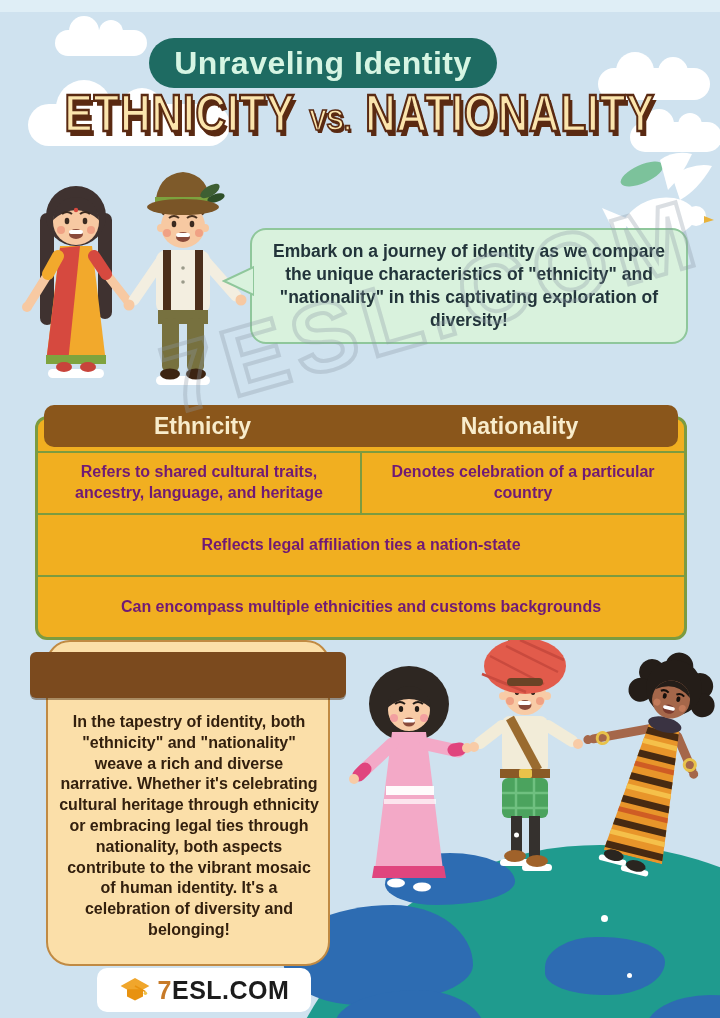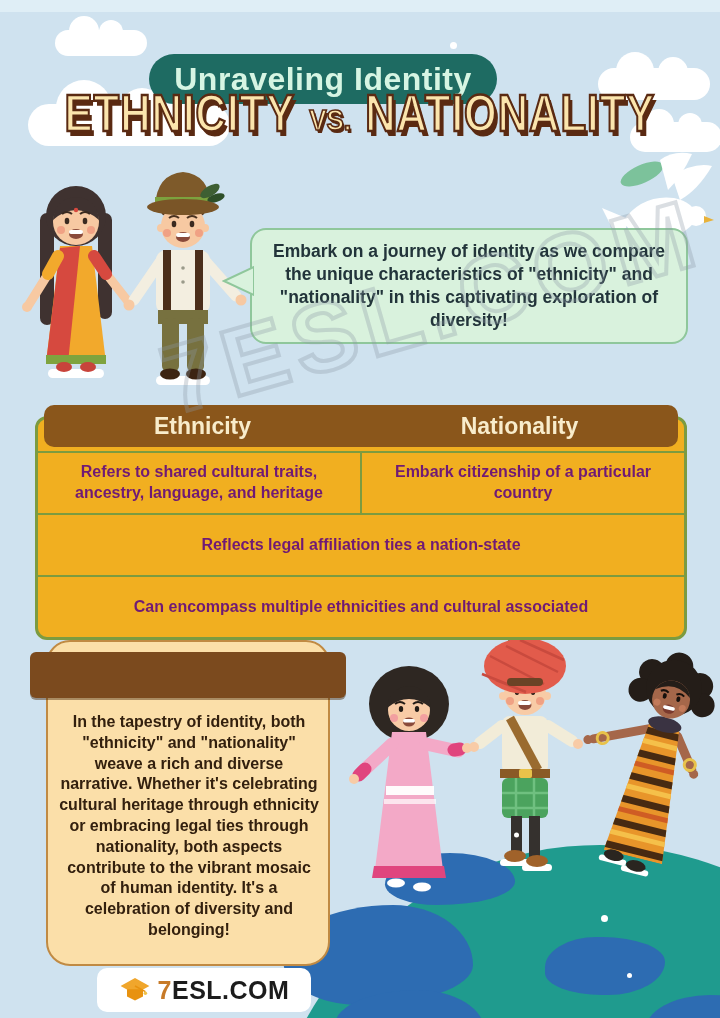--- a/index.html
+++ b/index.html
@@ -23,21 +23,21 @@
   .cloud.c3 { left:598px; top:68px; width:112px; height:32px; }
   .cloud.c3::before { left:18px; top:-16px; width:38px; height:38px; }
   .cloud.c3::after  { left:60px; top:-11px; width:30px; height:30px; }
   .cloud.c4 { left:630px; top:122px; width:92px; height:30px; }
   .cloud.c4::before { left:14px; top:-13px; width:30px; height:30px; }
   .cloud.c4::after  { left:48px; top:-9px; width:24px; height:24px; }
   .sparkle { position:absolute; left:450px; top:42px; width:7px; height:7px; background:#ffffff; border-radius:50%; }
 
   
   .badge {
-    position:absolute; left:149px; top:54px; width:348px; height:50px;
+    position:absolute; left:149px; top:38px; width:348px; height:50px;
     background:#1e6b62; border-radius:26px;
     display:flex; align-items:center; justify-content:center;
     color:#d6f5e3; font-size:32px; font-weight:bold; letter-spacing:.5px;
   }
 
   
   .title-row {
     position:absolute; left:0; top:90px; width:720px;
     display:flex; align-items:center; justify-content:center; gap:14px;
   }
@@ -244,27 +244,27 @@
   <div class="watermark">7ESL.COM</div>
 
   <div class="table-wrap">
     <div class="table-body">
       <div class="table-head">
         <div class="th">Ethnicity</div>
         <div class="th">Nationality</div>
       </div>
       <div class="trow">
         <div class="tcell">Refers to shared cultural traits, ancestry, language, and heritage</div>
-        <div class="tcell">Embark citizenship of a particular country</div>
+        <div class="tcell">Denotes celebration of a particular country</div>
       </div>
       <div class="trow">
         <div class="tcell">Reflects legal affiliation ties a nation-state</div>
       </div>
       <div class="trow">
-        <div class="tcell">Can encompass multiple ethnicities and cultural associated</div>
+        <div class="tcell">Can encompass multiple ethnicities and customs backgrounds</div>
       </div>
     </div>
   </div>
 
   <div class="summary-box"></div>
   <div class="summary-bar"></div>
   <div class="summary-text">In the tapestry of identity, both "ethnicity" and "nationality" weave a rich and diverse narrative. Whether it's celebrating cultural heritage through ethnicity or embracing legal ties through nationality, both aspects contribute to the vibrant mosaic of human identity. It's a celebration of diversity and belonging!</div>
 
   <div class="globe">
     <div class="land l1"></div>

